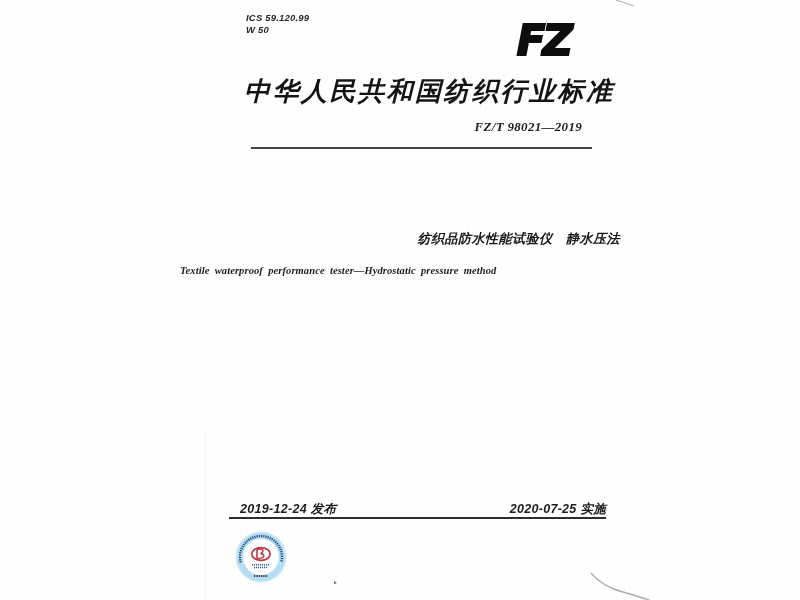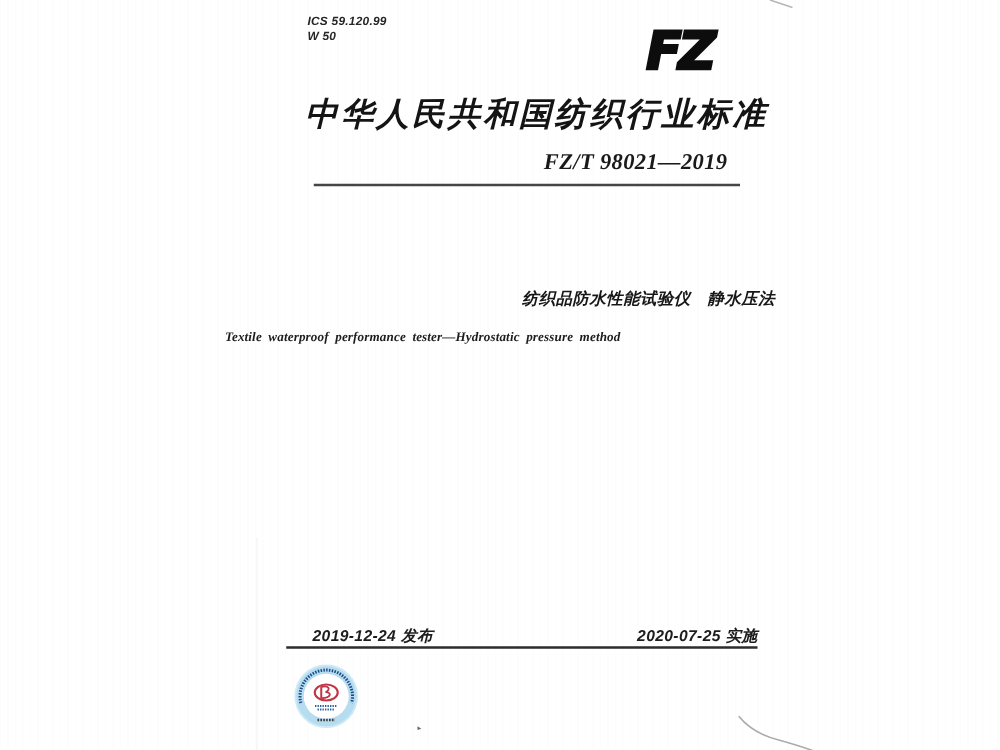--- a/index.html
+++ b/index.html
@@ -32,40 +32,40 @@
   .category-title{
     position:absolute;left:244px;top:77px;width:360px;
     text-align:center;
     font-size:26px;line-height:28px;font-weight:bold;
     letter-spacing:2.5px;color:#141414;white-space:nowrap;
   }
   .std-number{
     position:absolute;left:246px;top:119px;width:336px;
     text-align:right;
     font-family:"Liberation Serif", serif;
-    font-size:18px;font-weight:bold;letter-spacing:0.3px;color:#1a1a1a;
+    font-size:13px;font-weight:bold;letter-spacing:0.3px;color:#1a1a1a;
   }
   .rule-top{
     position:absolute;left:251px;top:147px;width:341px;height:2px;
     background:#454545;
   }
   .doc-title-cn{
     position:absolute;left:254px;top:226px;width:366px;
     text-align:right;
     font-size:13px;line-height:26px;font-weight:bold;
     letter-spacing:0.5px;color:#171717;white-space:nowrap;
   }
   .doc-title-en{
     position:absolute;left:180px;top:265px;width:480px;
     font-family:"Liberation Serif", serif;
     font-size:10.5px;font-weight:bold;
     word-spacing:2.5px;letter-spacing:0.1px;color:#1d1d1d;white-space:nowrap;
   }
   .issue-date{
-    position:absolute;left:250px;top:501px;
+    position:absolute;left:240px;top:501px;
     font-size:12.5px;font-weight:bold;letter-spacing:0.3px;color:#1d1d1d;
   }
   .impl-date{
     position:absolute;left:450px;top:501px;width:156px;text-align:right;
     font-size:12.5px;font-weight:bold;letter-spacing:0.3px;color:#1d1d1d;
   }
   .rule-bottom{
     position:absolute;left:229px;top:517px;width:377px;height:2px;
     background:#2d2d2d;
   }

